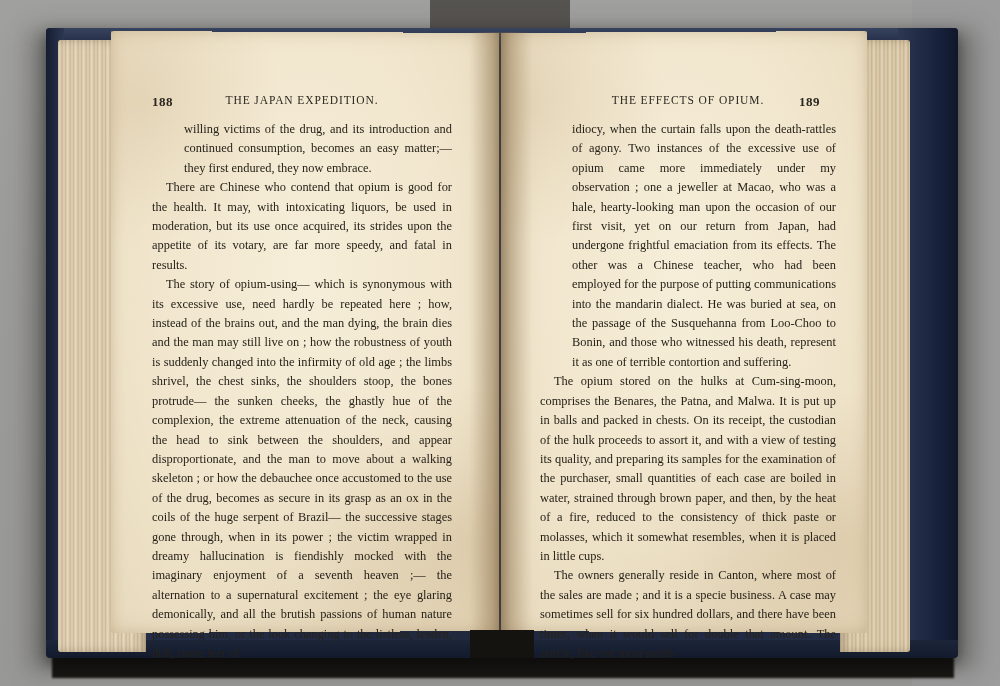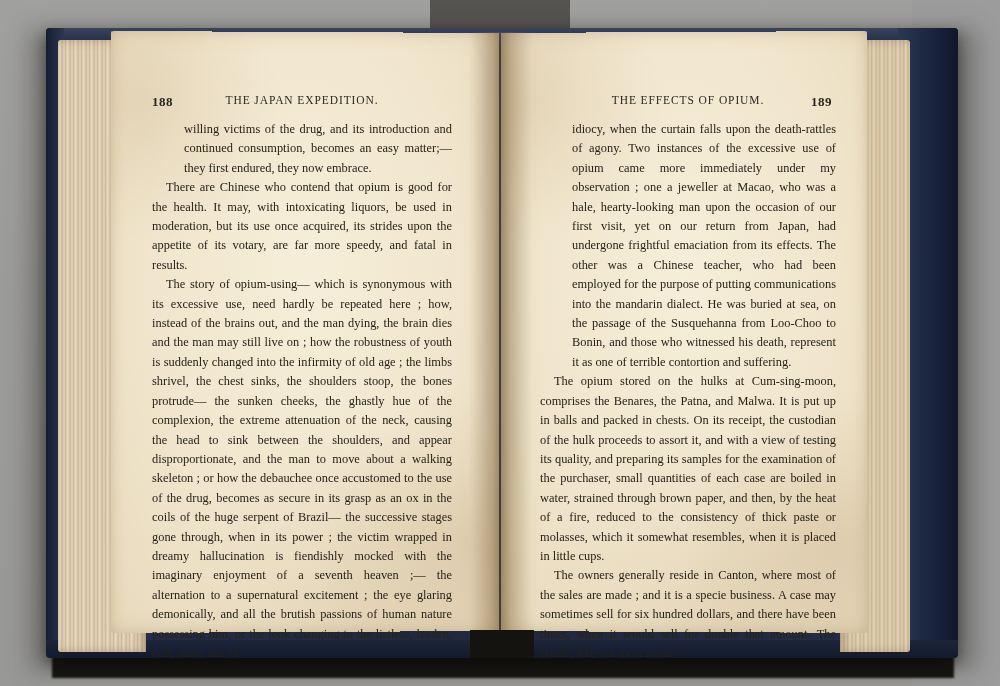--- a/index.html
+++ b/index.html
@@ -173,21 +173,21 @@
     width: 300px;
     height: 600px;
   }
   .left-inner .folio-left { left: 0; }
   .right-inner {
     left: 540px;
     top: 32px;
     width: 296px;
     height: 600px;
   }
-  .right-inner .folio-right { right: 4px; }
+  .right-inner .folio-right { right: 16px; }
   
   .aging {
     position: absolute;
     inset: 0;
     pointer-events: none;
     background:
       radial-gradient(circle at 8% 12%, rgba(180,150,105,0.18) 0%, rgba(180,150,105,0) 22%),
       radial-gradient(circle at 92% 85%, rgba(175,145,100,0.20) 0%, rgba(175,145,100,0) 25%),
       radial-gradient(circle at 60% 95%, rgba(170,140,95,0.14) 0%, rgba(170,140,95,0) 30%);
   }

